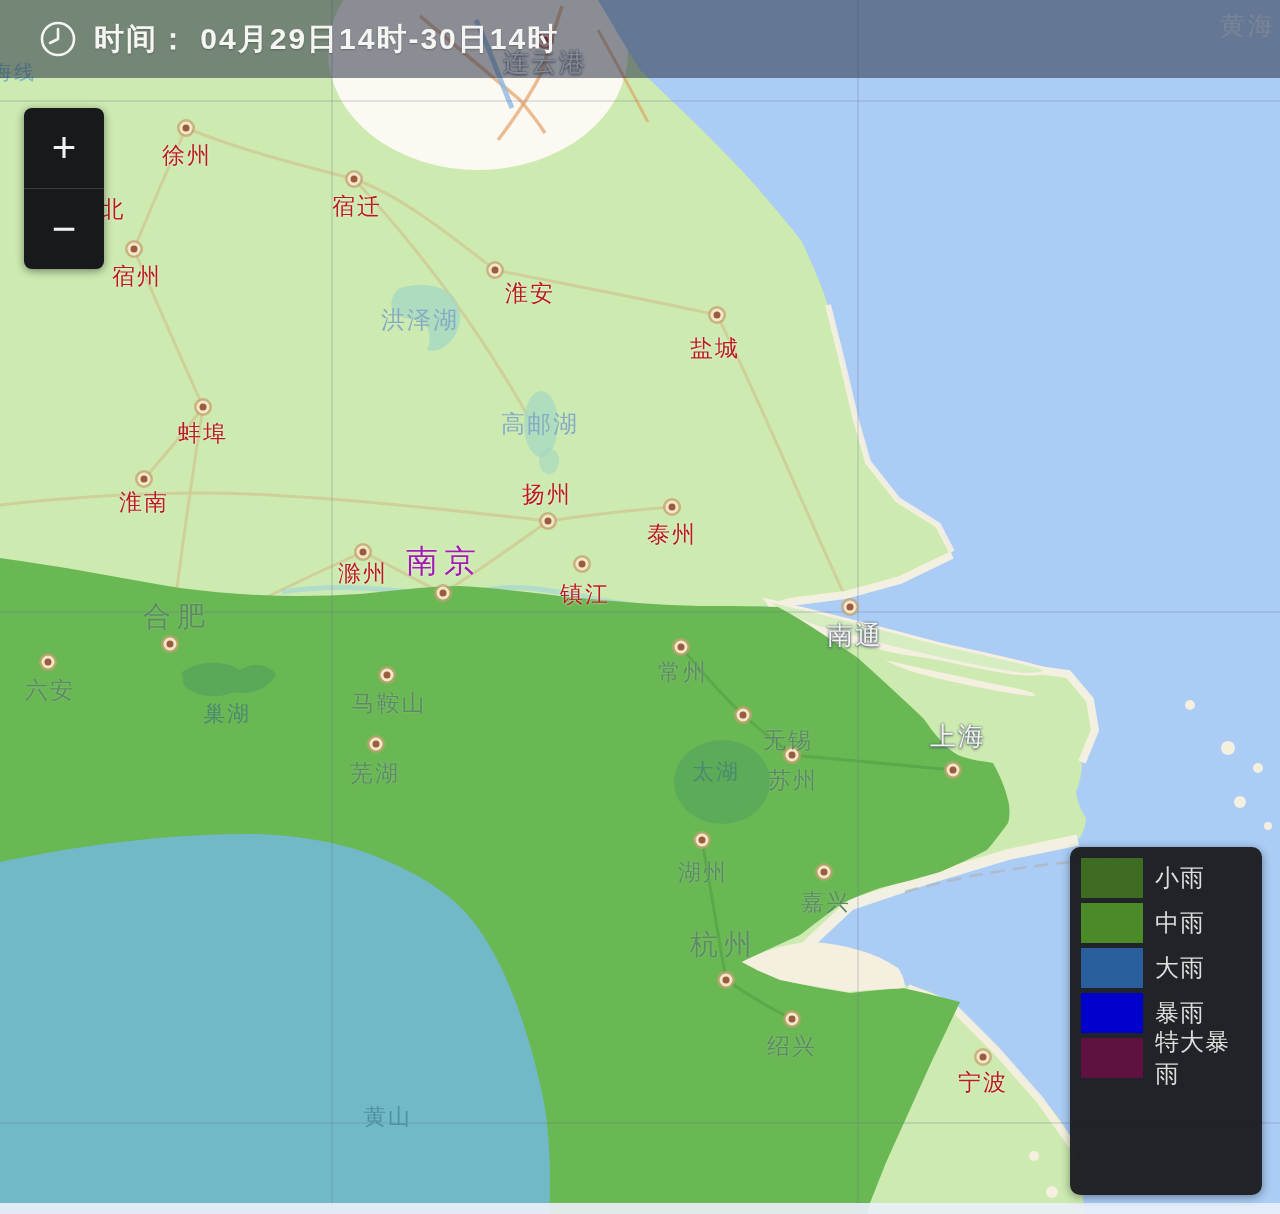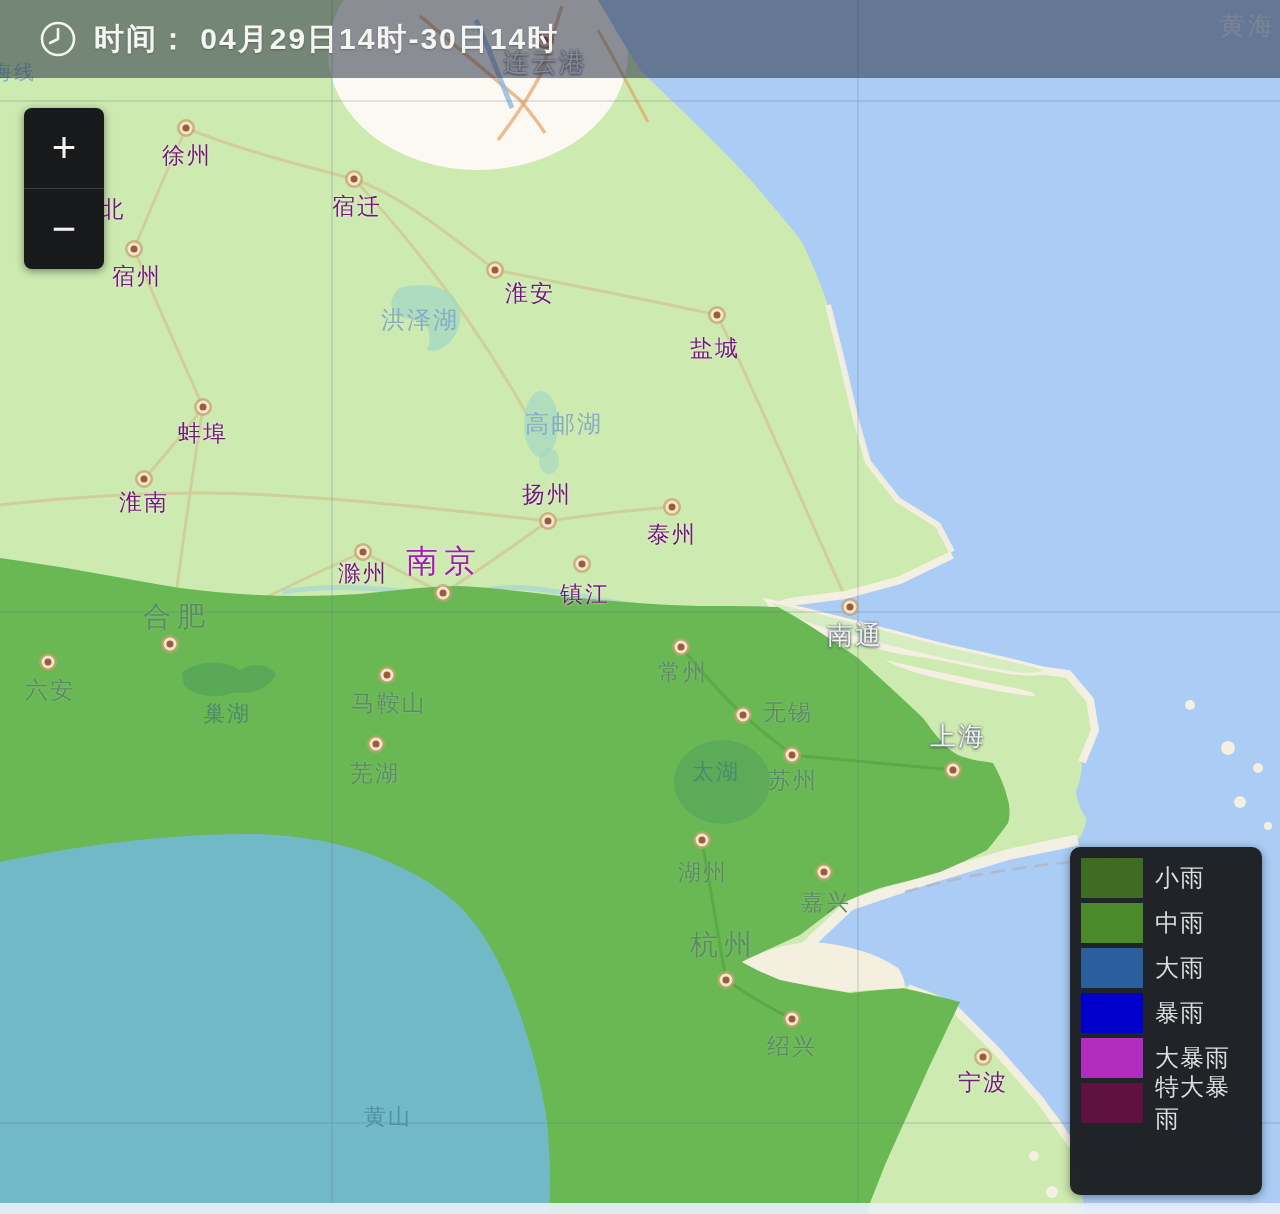--- a/index.html
+++ b/index.html
@@ -2,21 +2,21 @@
 <html><head>
 <meta charset="utf-8">
 <style>
   html,body{margin:0;padding:0;background:#222;}
   .stage{position:relative;width:1280px;height:1214px;overflow:hidden;
     font-family:"Liberation Sans","DejaVu Sans",sans-serif;background:#cdeab0;}
   .stage svg.mapsvg{position:absolute;left:0;top:0;}
 
   
   .city{position:absolute;transform:translate(-50%,-50%);white-space:nowrap;z-index:30;
-        font-size:23px;letter-spacing:2px;color:#701a75;
+        font-size:23px;letter-spacing:2px;color:#b91c1c;
         text-shadow:0 0 3px rgba(255,255,255,.6),0 0 1px rgba(255,255,255,.6);}
   .city[data-kind="city-dark"]{color:#5d8a64;text-shadow:0 0 2px rgba(255,255,255,.25);}
   .city[data-kind="capital"]{font-size:32px;letter-spacing:6px;color:#a21caf;}
   .city[data-kind="capital-dark"]{font-size:28px;letter-spacing:6px;color:#5c8a63;
         text-shadow:0 0 2px rgba(255,255,255,.25);}
   .city[data-kind="metro"]{font-size:26px;letter-spacing:2px;color:#f3f3f1;
         text-shadow:0 1px 3px rgba(60,72,95,.95),0 0 2px rgba(60,72,95,.8);}
   .city[data-kind="lake"]{color:#86abc6;text-shadow:none;font-size:24px;}
   .city[data-kind="lake-dark"]{color:#4b8a70;text-shadow:none;font-size:22px;}
   .city[data-kind="sea"]{color:#dce6f3;font-size:25px;letter-spacing:3px;text-shadow:none;}
@@ -176,21 +176,21 @@
       <div class="city" data-kind="city" style="left: 113px; top: 209px;">北</div>
       <div class="marker" data-variant="std" style="left: 134px; top: 249px;"></div>
       <div class="city" data-kind="city" style="left: 137px; top: 276px;">宿州</div>
       <div class="marker" data-variant="std" style="left: 495px; top: 270px;"></div>
       <div class="city" data-kind="city" style="left: 498px; top: 293px; margin-left: 32px;">淮安</div>
       <div class="city" data-kind="lake" style="left: 420px; top: 320px;">洪泽湖</div>
       <div class="marker" data-variant="std" style="left: 717px; top: 315px;"></div>
       <div class="city" data-kind="city" style="left: 715px; top: 348px;">盐城</div>
       <div class="marker" data-variant="std" style="left: 203px; top: 407px;"></div>
       <div class="city" data-kind="city" style="left: 203px; top: 433px;">蚌埠</div>
-      <div class="city" data-kind="lake" style="left: 564px; top: 424px;">高邮湖</div>
+      <div class="city" data-kind="lake" style="left: 540px; top: 424px;">高邮湖</div>
       <div class="marker" data-variant="std" style="left: 144px; top: 479px;"></div>
       <div class="city" data-kind="city" style="left: 144px; top: 502px;">淮南</div>
       <div class="marker" data-variant="std" style="left: 548px; top: 521px;"></div>
       <div class="city" data-kind="city" style="left: 547px; top: 494px;">扬州</div>
       <div class="marker" data-variant="std" style="left: 672px; top: 507px;"></div>
       <div class="city" data-kind="city" style="left: 672px; top: 534px;">泰州</div>
       <div class="marker" data-variant="std" style="left: 443px; top: 593px;"></div>
       <div class="city" data-kind="capital" style="left: 444px; top: 562px;">南京</div>
       <div class="marker" data-variant="std" style="left: 363px; top: 552px;"></div>
       <div class="city" data-kind="city" style="left: 363px; top: 573px;">滁州</div>
@@ -201,21 +201,21 @@
       <div class="marker" data-variant="std" style="left: 850px; top: 607px;"></div>
       <div class="city" data-kind="metro" style="left: 855px; top: 635px;">南通</div>
       <div class="marker" data-variant="std" style="left: 48px; top: 662px;"></div>
       <div class="city" data-kind="city-dark" style="left: 50px; top: 690px;">六安</div>
       <div class="city" data-kind="lake-dark" style="left: 227px; top: 714px;">巢湖</div>
       <div class="marker" data-variant="std" style="left: 387px; top: 675px;"></div>
       <div class="city" data-kind="city-dark" style="left: 389px; top: 703px;">马鞍山</div>
       <div class="marker" data-variant="std" style="left: 681px; top: 647px;"></div>
       <div class="city" data-kind="city-dark" style="left: 683px; top: 672px;">常州</div>
       <div class="marker" data-variant="std" style="left: 743px; top: 715px;"></div>
-      <div class="city" data-kind="city-dark" style="left: 788px; top: 712px;">无锡</div>
+      <div class="city" data-kind="city-dark" style="left: 788px; top: 740px;">无锡</div>
       <div class="marker" data-variant="std" style="left: 953px; top: 770px;"></div>
       <div class="city" data-kind="metro" style="left: 958px; top: 736px;">上海</div>
       <div class="marker" data-variant="std" style="left: 376px; top: 744px;"></div>
       <div class="city" data-kind="city-dark" style="left: 375px; top: 773px;">芜湖</div>
       <div class="city" data-kind="lake-dark" style="left: 716px; top: 772px;">太湖</div>
       <div class="marker" data-variant="std" style="left: 792px; top: 755px;"></div>
       <div class="city" data-kind="city-dark" style="left: 793px; top: 780px;">苏州</div>
       <div class="marker" data-variant="std" style="left: 702px; top: 840px;"></div>
       <div class="city" data-kind="city-dark" style="left: 703px; top: 872px;">湖州</div>
       <div class="marker" data-variant="std" style="left: 824px; top: 872px;"></div>
@@ -260,22 +260,18 @@
     </div>
     <div class="legrow">
       <div class="swatch" style="background: rgb(42, 94, 156);"></div>
       <span class="llabel">大雨</span>
     </div>
     <div class="legrow">
       <div class="swatch" style="background: rgb(0, 0, 205);"></div>
       <span class="llabel">暴雨</span>
     </div>
     <div class="legrow">
-      <div class="swatch" style="background: rgb(179, 44, 192);"></div>
-      <span class="llabel">大暴雨</span>
-    </div>
-    <div class="legrow">
       <div class="swatch" style="background: rgb(95, 17, 64);"></div>
       <span class="llabel">特大暴雨</span>
     </div>
   </div>
 
 </div>
 
 </body></html>

